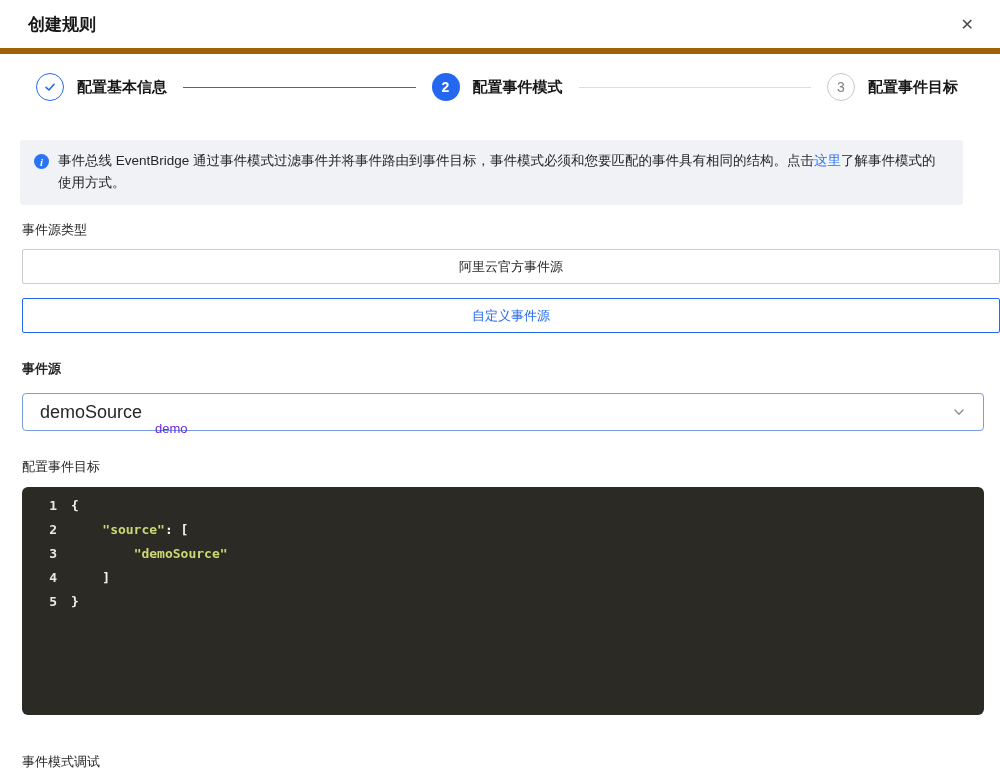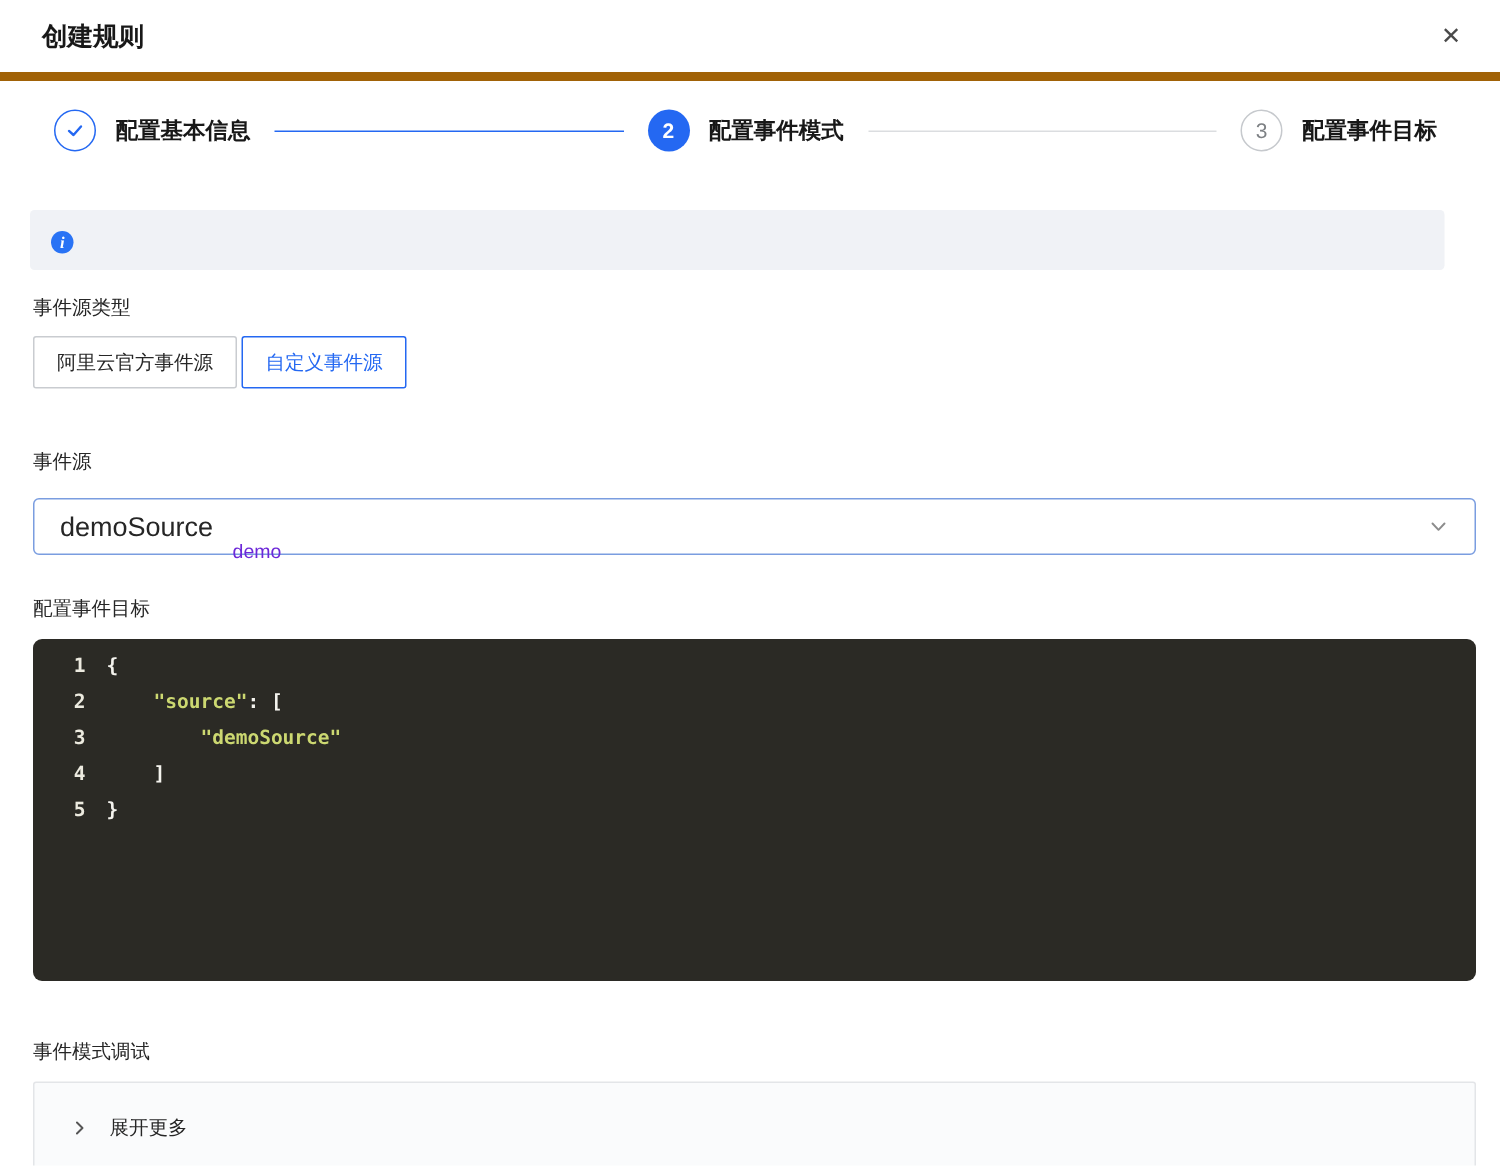--- a/index.html
+++ b/index.html
@@ -48,31 +48,31 @@
     background: #2973f5; color: #fff;
     font-size: 11px; font-weight: 700; font-style: italic;
     font-family: "Liberation Serif", "DejaVu Serif", serif;
     display: flex; align-items: center; justify-content: center;
     margin-top: 4px; flex-shrink: 0;
   }
   .banner a { color: #2973f5; text-decoration: none; cursor: pointer; }
   
   .field-label { font-size: 13px; color: #262626; margin-left: 22px; }
   .mt-type { margin-top: 16px; }
-  .mt-source { margin-top: 40px; }
+  .mt-source { margin-top: 27px; font-weight: bold; }
   .mt-pattern { margin-top: 27px; }
   .mt-debug { margin-top: 38px; }
-  .btn-row { margin: 10px 0 0 22px; display: flex; gap: 3px; }
+  .btn-row { margin: 10px 0 0 22px; display: flex; gap: 14px; flex-direction: column; }
   .opt-btn {
     height: 35px; padding: 0 15px;
     border: 1px solid #c9ccd0; background: #fff; border-radius: 2px;
     font-size: 13px; color: #262626; cursor: pointer;
     font-family: inherit;
   }
-  .opt-btn.selected { border-color: #2468f2; color: #2468f2; text-align: right; }
+  .opt-btn.selected { border-color: #2468f2; color: #2468f2; }
   .select {
     margin: 15px 16px 0 22px; height: 38px;
     border: 1px solid #7a9de0; border-radius: 4px;
     display: flex; align-items: center; padding: 0 16px 0 17px;
     cursor: pointer; background: #fff;
   }
   .select .val { font-size: 18px; color: #262626; }
   .select .sub { font-size: 13px; color: #6d28d9; margin-left: 13px; margin-top: 32px; }
   .select .chev { margin-left: auto; display: flex; align-items: center; }
   
@@ -120,20 +120,21 @@
   </div>
   <div class="connector inactive"></div>
   <div class="step">
     <span class="circle upcoming">3</span>
     <span class="step-label">配置事件目标</span>
   </div>
 </div>
 
 <div class="banner">
   <span class="info-icon">i</span>
+  <p><span>事件总线 EventBridge 通过事件模式过滤事件并将事件路由到事件目标，事件模式必须和您要匹配的事件具有相同的结构。点击</span><a>这里</a><span>了解事件模式的使用方式。</span></p>
 </div>
 
 <div class="field-label mt-type">事件源类型</div>
 <div class="btn-row">
   <button class="opt-btn">阿里云官方事件源</button>
   <button class="opt-btn selected">自定义事件源</button>
 </div>
 
 <div class="field-label mt-source">事件源</div>
 <div class="select">

